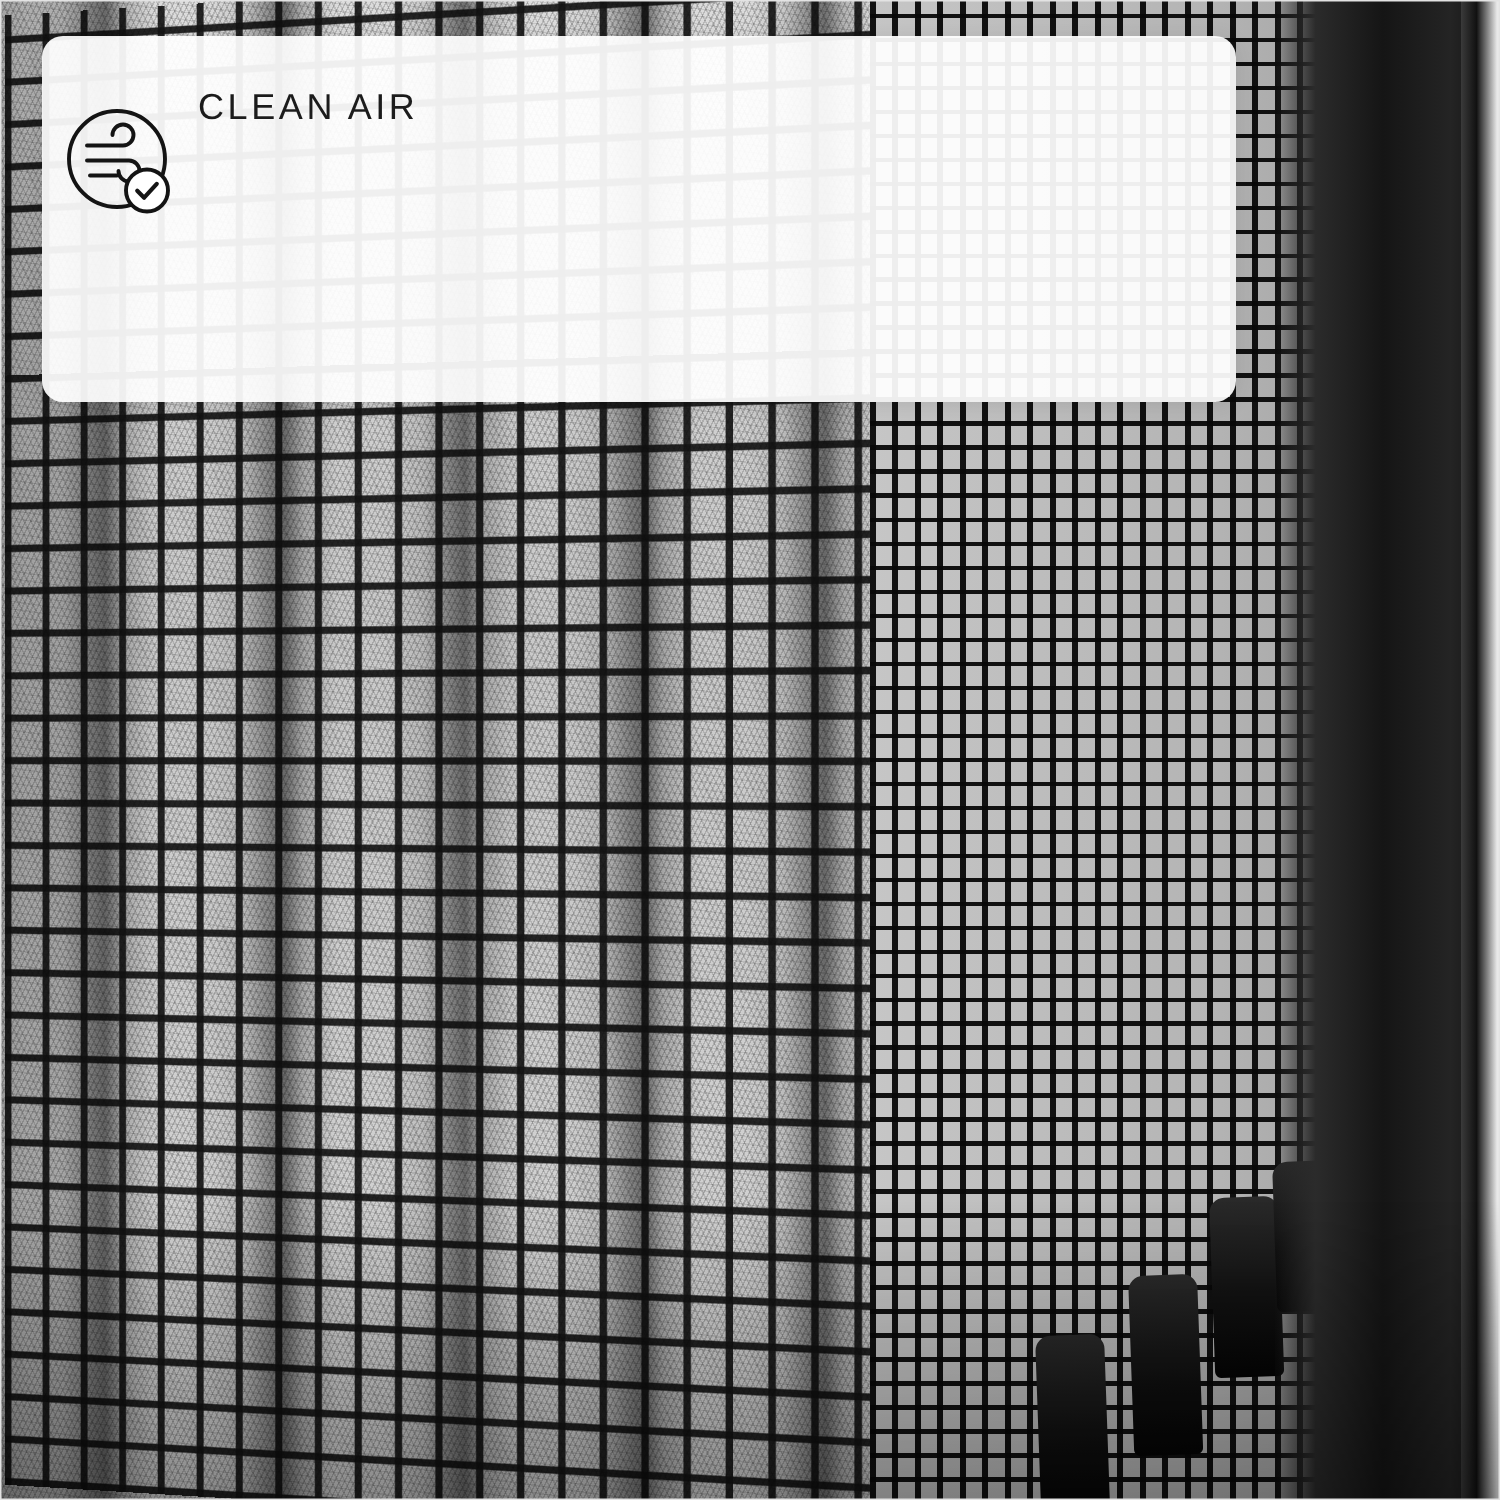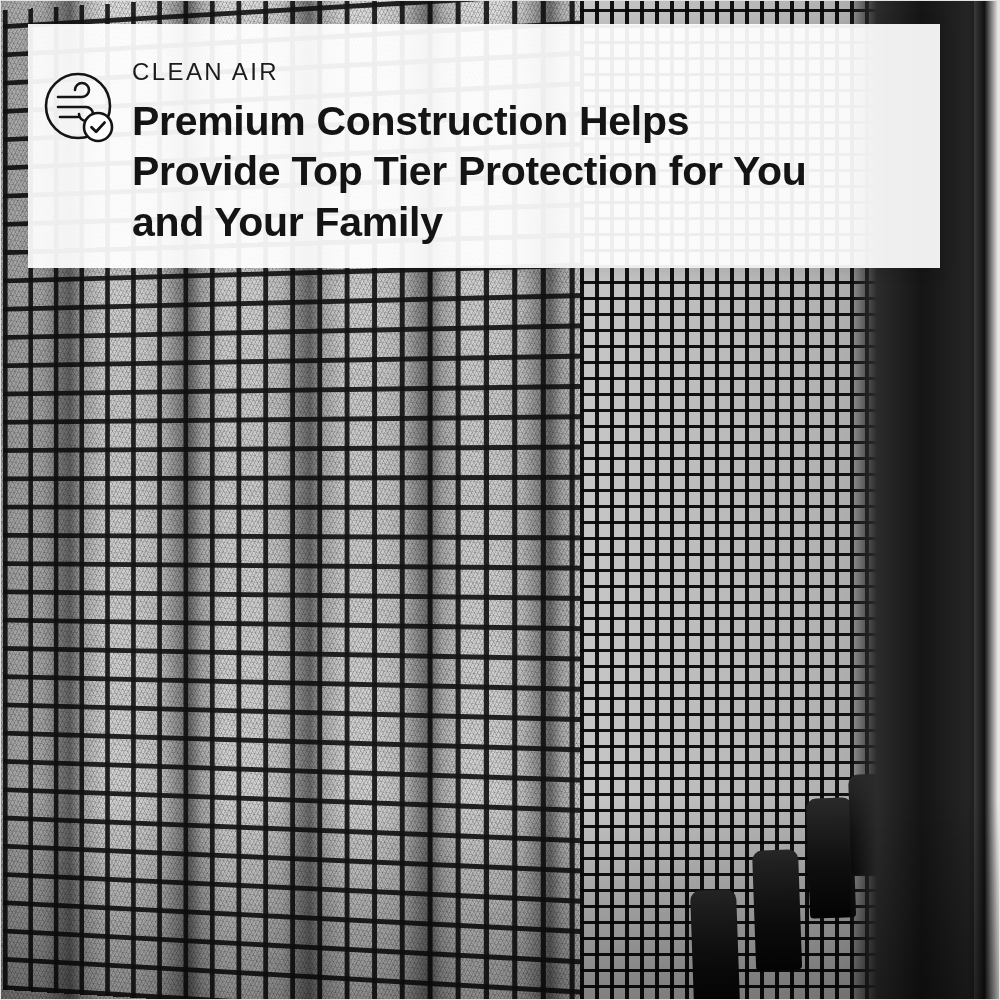--- a/index.html
+++ b/index.html
@@ -162,26 +162,27 @@
     width: 90px; height: 1000px;
     background: linear-gradient(90deg, rgba(0,0,0,0.25) 0%, rgba(0,0,0,0) 100%);
     pointer-events: none;
   }
 
   
   .banner {
     position: absolute;
     left: 28px;
     top: 24px;
-    width: 912px;
+    width: 796px;
     height: 244px;
     background: rgba(255,255,255,0.93);
     box-shadow: 0 2px 14px rgba(0,0,0,0.10);
     display: flex;
     align-items: flex-start;
+    border-radius: 14px;
   }
   .banner-icon {
     width: 104px;
     min-width: 104px;
     padding-top: 42px;
     display: flex;
     justify-content: center;
   }
   .banner-text {
     padding-top: 36px;
@@ -246,18 +247,17 @@
           <path d="M20 31 H44 a7 7 0 1 0 -7 -7" stroke="#141414" stroke-width="2.6" stroke-linecap="round" fill="none"></path>
           <path d="M20 41 H48 a7 7 0 1 1 -7 7" stroke="#141414" stroke-width="2.6" stroke-linecap="round" fill="none"></path>
           <path d="M22 51 H40" stroke="#141414" stroke-width="2.6" stroke-linecap="round"></path>
           <circle cx="60" cy="61" r="14" fill="#ffffff" stroke="#141414" stroke-width="2.6"></circle>
           <path d="M53.5 61.2 l4.6 4.6 l8.4 -9.2" stroke="#141414" stroke-width="2.8" stroke-linecap="round" stroke-linejoin="round" fill="none"></path>
         </svg>
       </span>
     </div>
     <div class="banner-text">
       <p class="eyebrow">CLEAN AIR</p>
-      <h1 class="headline">Premium Construction Helps Provide Top Tier Protection for You and Your Family</h1>
     </div>
   </div>
 
   <div class="outer-line"></div>
 </div>
 
 </body></html>

